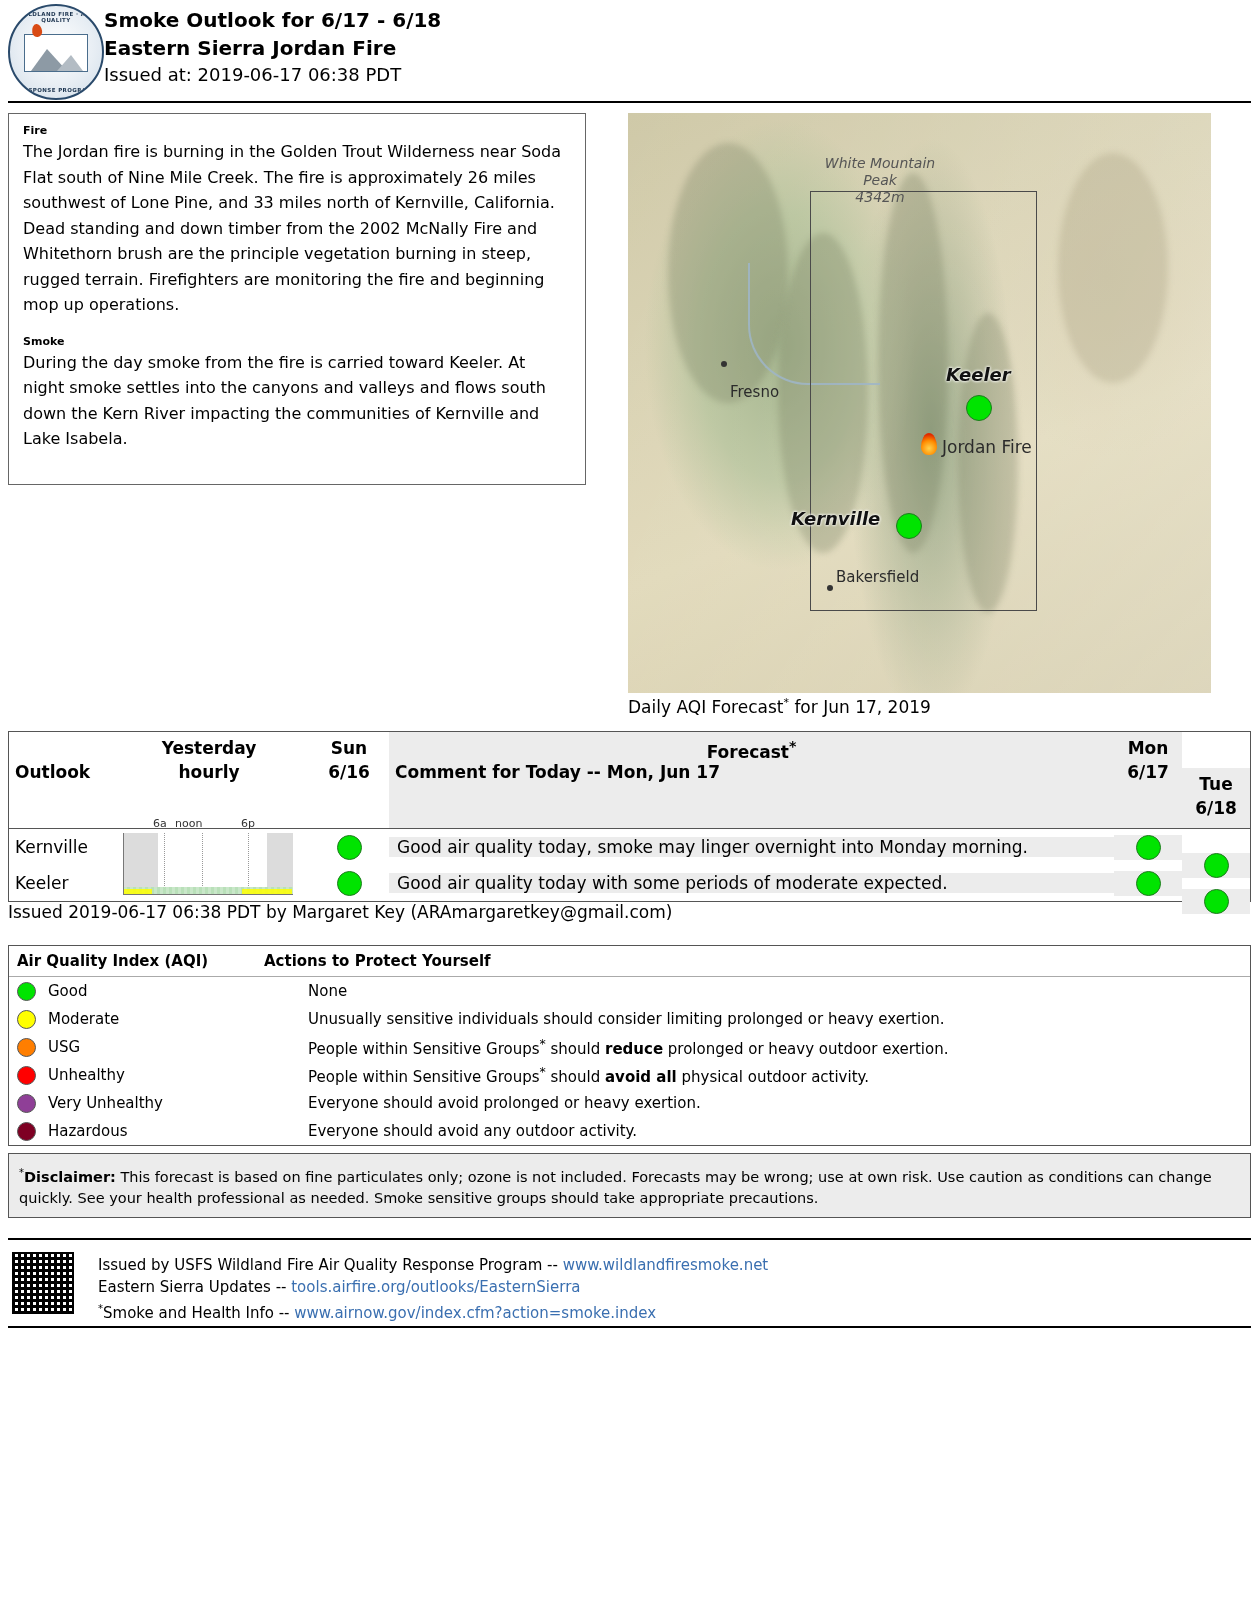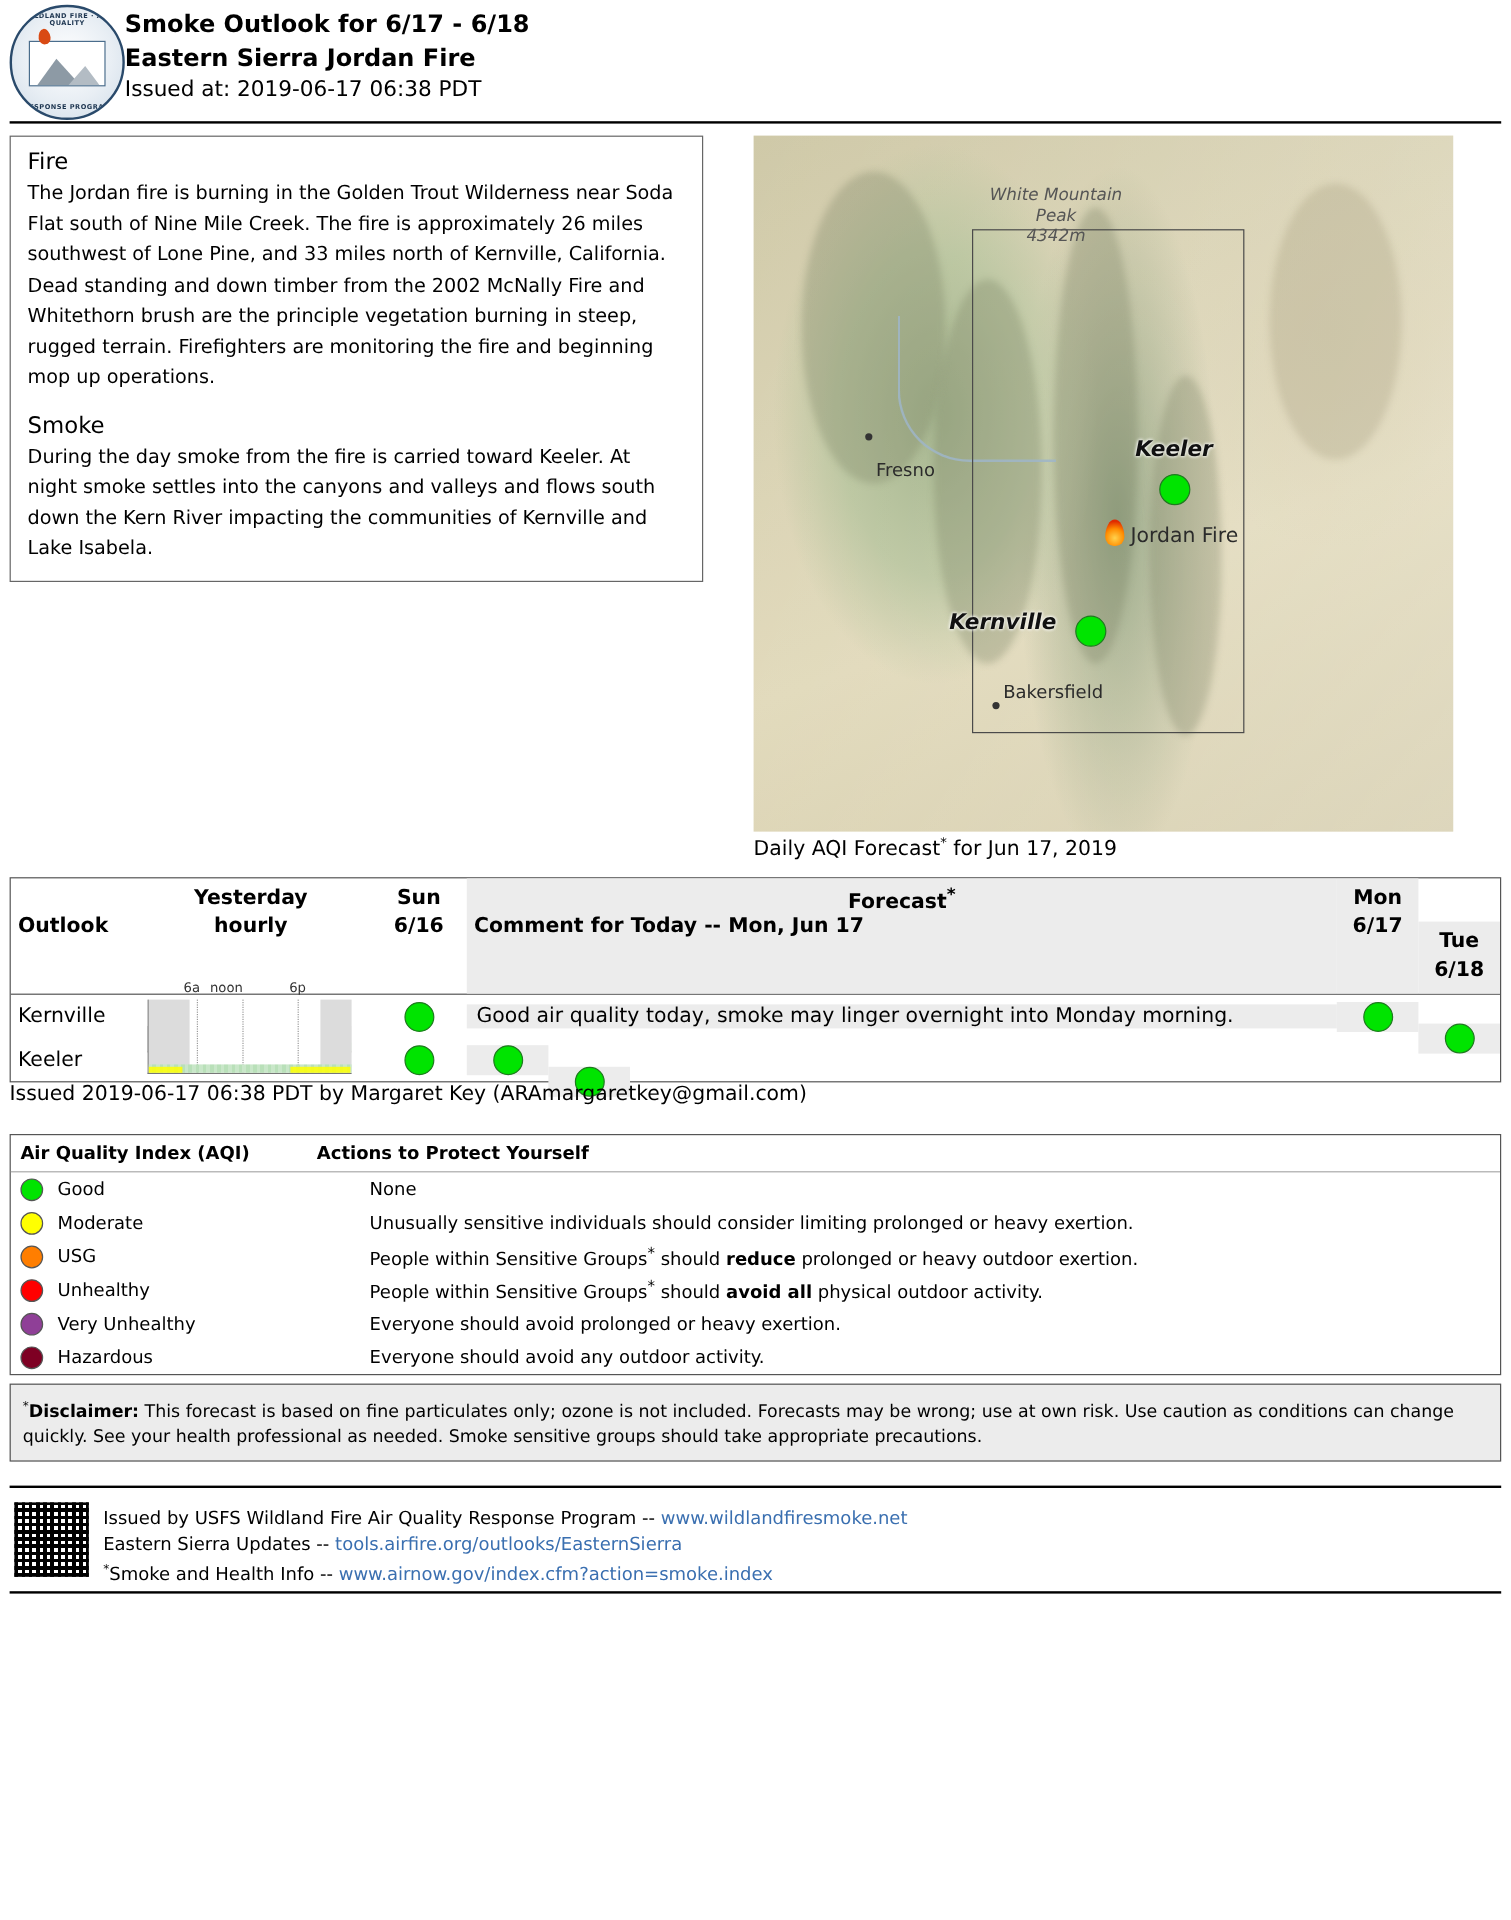--- a/index.html
+++ b/index.html
@@ -131,22 +131,22 @@
     position: absolute;
     left: 8px;
     top: 113px;
     width: 578px;
     height: 372px;
     border: 1px solid #666666;
     box-sizing: border-box;
     padding: 10px 14px;
   }
   .sec-head {
-    font-size: 19px;
-    font-weight: normal;
+    font-size: 11px;
+    font-weight: bold;
     margin: 0 0 2px 0;
   }
   .sec-body {
     font-size: 16px;
     line-height: 25.5px;
     margin: 0;
   }
   .sec-gap { height: 17px; }
 
   
@@ -446,21 +446,21 @@
     height: 62px;
     margin-left: 4px;
     margin-top: 6px;
     flex: 0 0 62px;
     background-image:
       repeating-linear-gradient(90deg,#000 0 3px, #fff 3px 6px),
       repeating-linear-gradient(0deg,#000 0 3px, #fff 3px 6px);
     background-blend-mode: multiply;
   }
   .footer-lines {
-    margin-left: 12px;
+    margin-left: 24px;
     margin-top: 8px;
     font-size: 15px;
     line-height: 22px;
   }
   .footer-lines a, .footer-lines .link {
     color: #3a6fb0;
     text-decoration: none;
   }
   .footer-lines sup { font-size: 10px; }
   .footer-rule-bot {
@@ -623,20 +623,21 @@
               <div class="series2" style="left:0; width:28px;"></div>
               <div class="series2" style="left:118px; width:50px;"></div>
             </div>
           </div>
         </div>
         <div class="cell col-sun">
           <div class="dot-cell">
             <span class="dot"></span>
           </div>
         </div>
+        <div class="cell col-comment comment-text grey">Good air quality today with some periods of moderate expected.</div>
         <div class="cell col-mon grey">
           <div class="dot-cell">
             <span class="dot"></span>
           </div>
         </div>
         <div class="cell col-tue grey">
           <div class="dot-cell">
             <span class="dot"></span>
           </div>
         </div>

